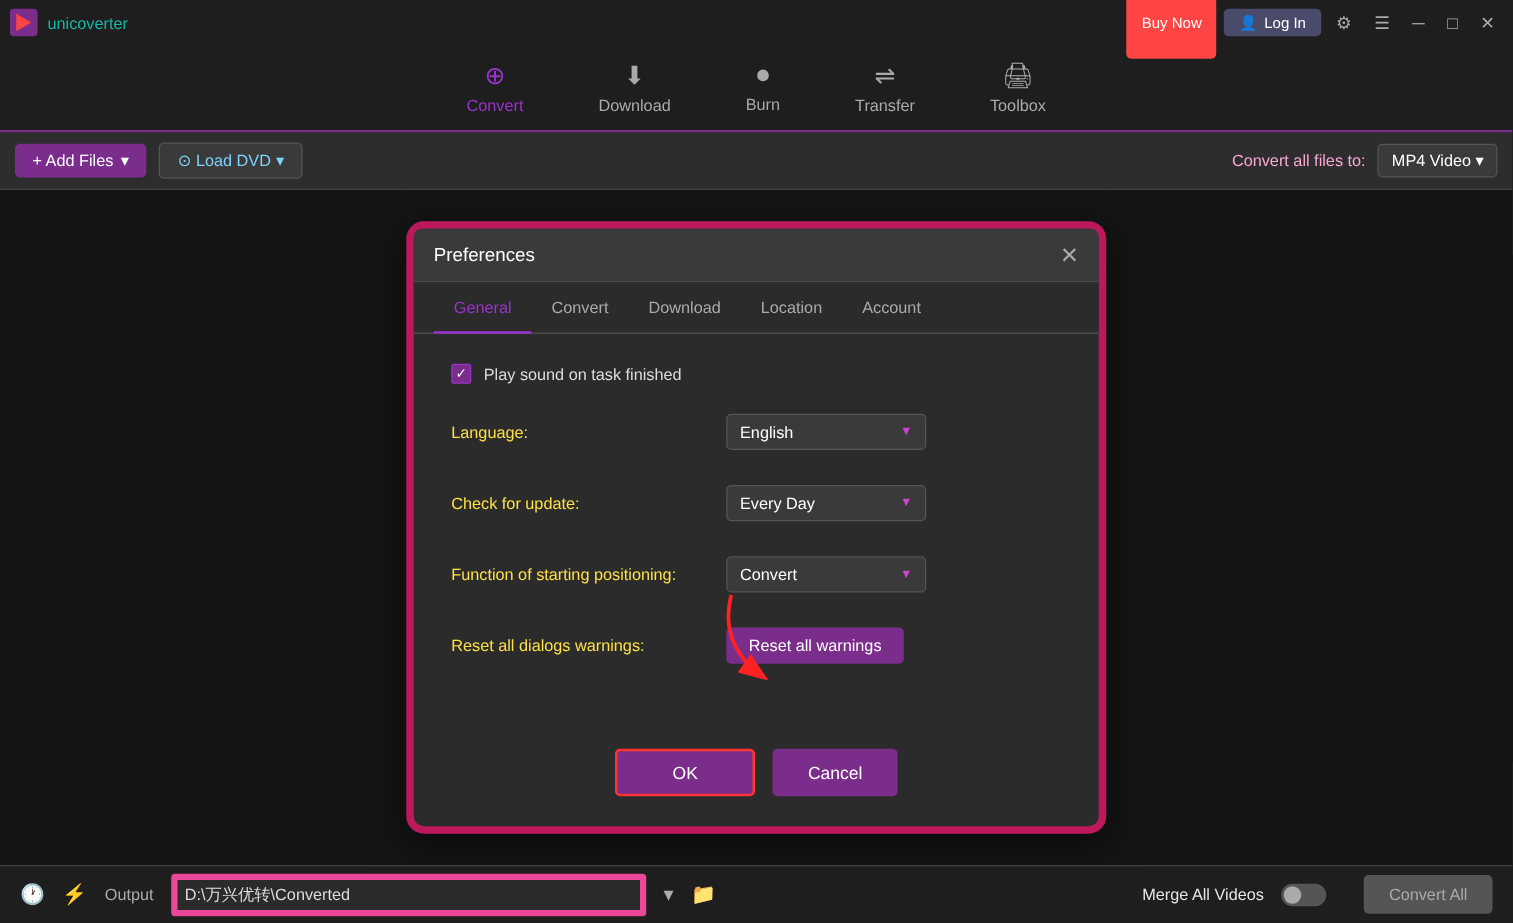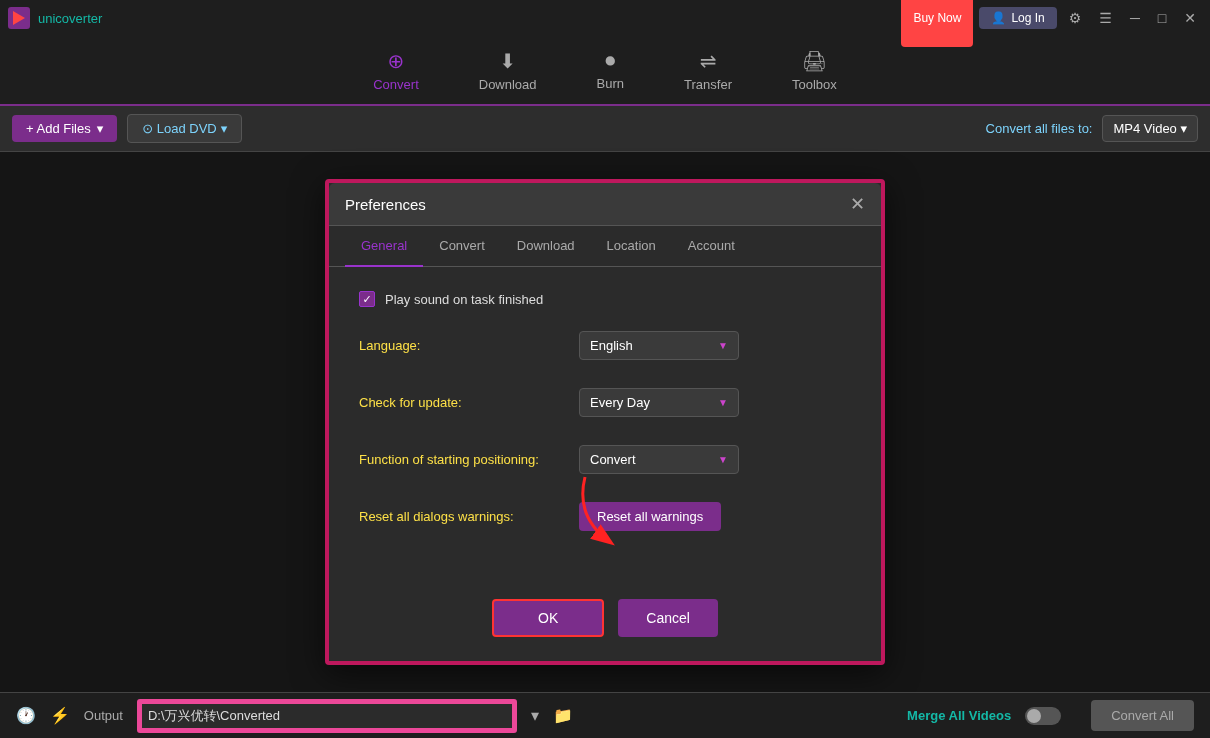--- a/index.html
+++ b/index.html
@@ -136,21 +136,21 @@
       border-radius: 4px;
       padding: 6px 14px;
       font-size: 13px;
       cursor: pointer;
       display: flex;
       align-items: flex-start;
       gap: 4px;
     }
     .toolbar-spacer { flex: 1; }
     .convert-all-label {
-      color: #7dd3fc;
+      color: #f9a8d4;
       font-size: 13px;
     }
     .convert-all-select {
       background: #3a3a3a;
       color: #fff;
       border: 1px solid #555;
       border-radius: 4px;
       padding: 5px 10px;
       font-size: 13px;
       cursor: pointer;
@@ -191,25 +191,24 @@
       background: #2b2b2b;
       color: #ddd;
       border: 5px solid #ec4899;
       border-radius: 3px;
       padding: 3px 6px;
       font-size: 13px;
       flex: 1;
       max-width: 380px;
     }
     .merge-label {
-      color: #14b8a6;
+      color: #e5e5e5;
       font-size: 13px;
       margin-left: auto;
       white-space: nowrap;
-      font-weight: bold;
     }
     .toggle-switch {
       width: 36px;
       height: 18px;
       background: #555;
       border-radius: 9px;
       cursor: pointer;
       position: relative;
     }
     .toggle-switch::after {
@@ -242,22 +241,22 @@
       bottom: 0;
       background: rgba(0,0,0,0.5);
       display: flex;
       align-items: center;
       justify-content: center;
     }
 
     
     .dialog {
       background: #2b2b2b;
-      border: 4px solid #be185d;
-      border-radius: 4px;
+      border: 6px solid #be185d;
+      border-radius: 14px;
       width: 560px;
       min-height: 480px;
       position: relative;
       box-shadow: 0 8px 32px rgba(0,0,0,0.6);
     }
     .dialog-header {
       background: #3a3a3a;
       padding: 12px 16px;
       border-radius: 6px 6px 0 0;
       display: flex;

